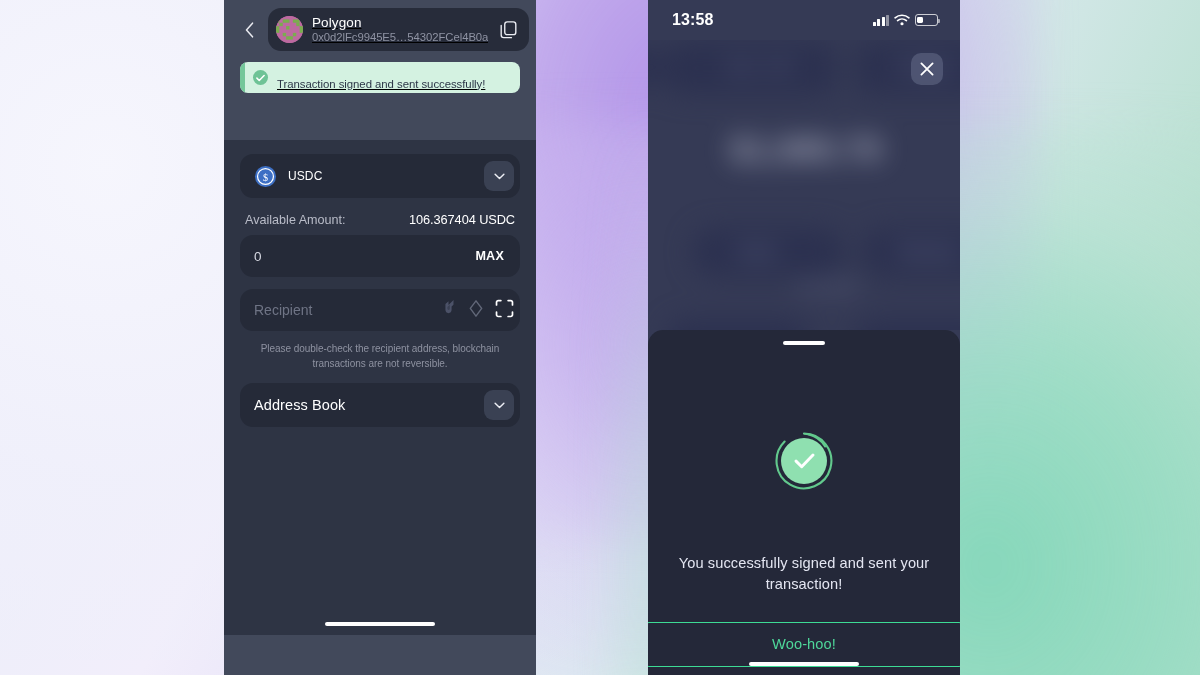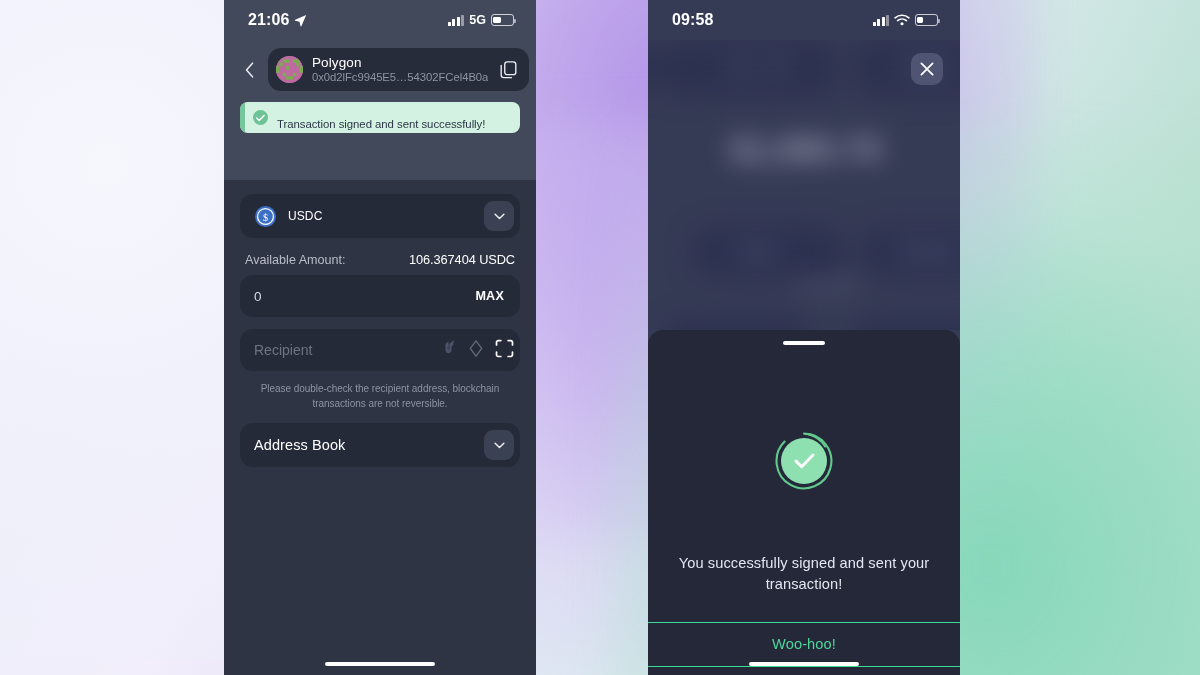--- a/index.html
+++ b/index.html
@@ -133,21 +133,21 @@
     right: -3.2px; top: 3.4px;
     width: 1.8px; height: 4.4px;
     background: rgba(255,255,255,0.55);
     border-radius: 0 1px 1px 0;
   }
   .batt > span { display: block; height: 100%; background: #ffffff; border-radius: 1.4px; }
 
   .loc-arrow { display: block; }
 
   
-  .left-body { position: relative; height: 635px; }
+  .left-body { position: relative; height: 635px; text-decoration: underline; }
 
   .hdr-row {
     display: flex;
     align-items: center;
     gap: 10px;
     padding: 8px 14px 0 16px;
   }
   .back-btn {
     width: 18px; height: 30px;
     display: flex; align-items: center; justify-content: center;
@@ -436,40 +436,20 @@
 <div class="stage">
 
   <div class="bg-base"></div>
   <div class="bg-white-tl"></div>
   <div class="bg-purple-a"></div>
   <div class="bg-purple-b"></div>
   <div class="bg-mint"></div>
 
   <div class="phone phone-left">
 
-    <div class="statusbar">
-      <div class="sb-time">
-        <span>21:06</span>
-        <svg class="loc-arrow" width="13" height="13" viewBox="0 0 16 16">
-          <path d="M15 1.2 1.4 7.1c-.6.26-.5 1.12.13 1.25l5.3 1.1 1.1 5.3c.13.63 1 .73 1.25.13z" fill="#ffffff"></path>
-        </svg>
-      </div>
-      <div class="sb-right">
-        <span class="bars">
-            <i></i>
-            <i></i>
-            <i></i>
-            <i></i>
-          </span>
-        <span class="sb-5g">5G</span>
-        <span class="batt">
-            <span style="width:42%"></span>
-          </span>
-      </div>
-    </div>
 
     <div class="left-body">
 
       <div class="hdr-row">
         <div class="back-btn">
           <svg width="9" height="16" viewBox="0 0 10 18">
             <path d="M8.4 1.3 1.6 9l6.8 7.7" fill="none" stroke="#e9eaf0" stroke-width="1.7" stroke-linecap="round" stroke-linejoin="round"></path>
           </svg>
         </div>
 
@@ -576,21 +556,21 @@
       </div>
 
       <div class="home-ind"></div>
     </div>
   </div>
 
   <div class="phone phone-right">
 
     <div class="statusbar">
       <div class="sb-time">
-        <span>09:58</span>
+        <span>13:58</span>
       </div>
       <div class="sb-right">
         <span class="bars">
             <i></i>
             <i></i>
             <i></i>
             <i></i>
           </span>
         <svg width="16" height="12" viewBox="0 0 17 13">
           <path d="M1 4.1A11.6 11.6 0 0 1 16 4.1" fill="none" stroke="#ffffff" stroke-width="1.8" stroke-linecap="round"></path>

